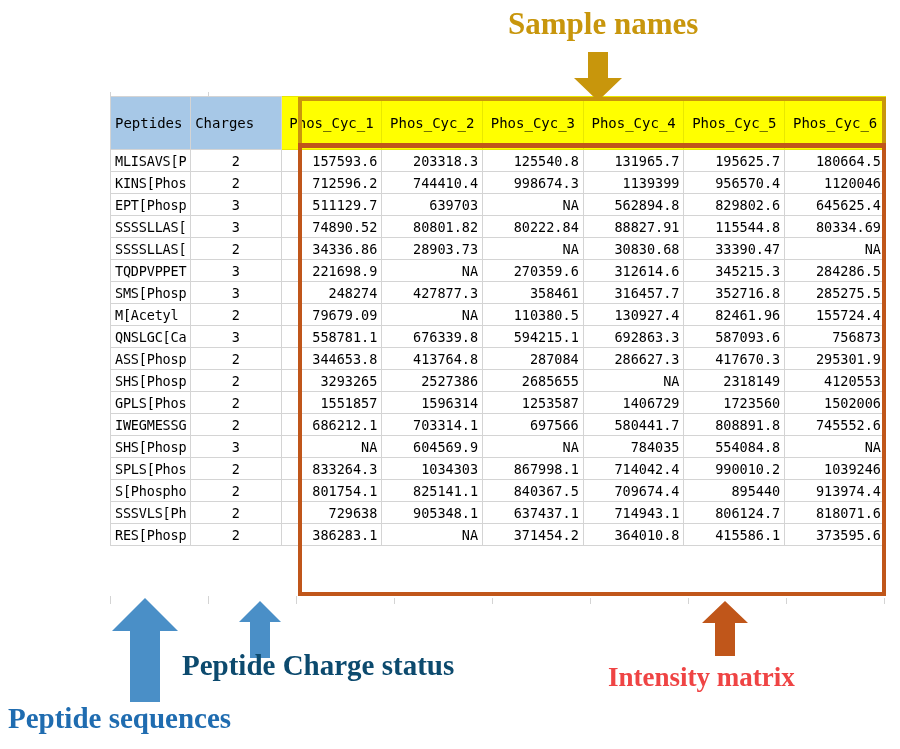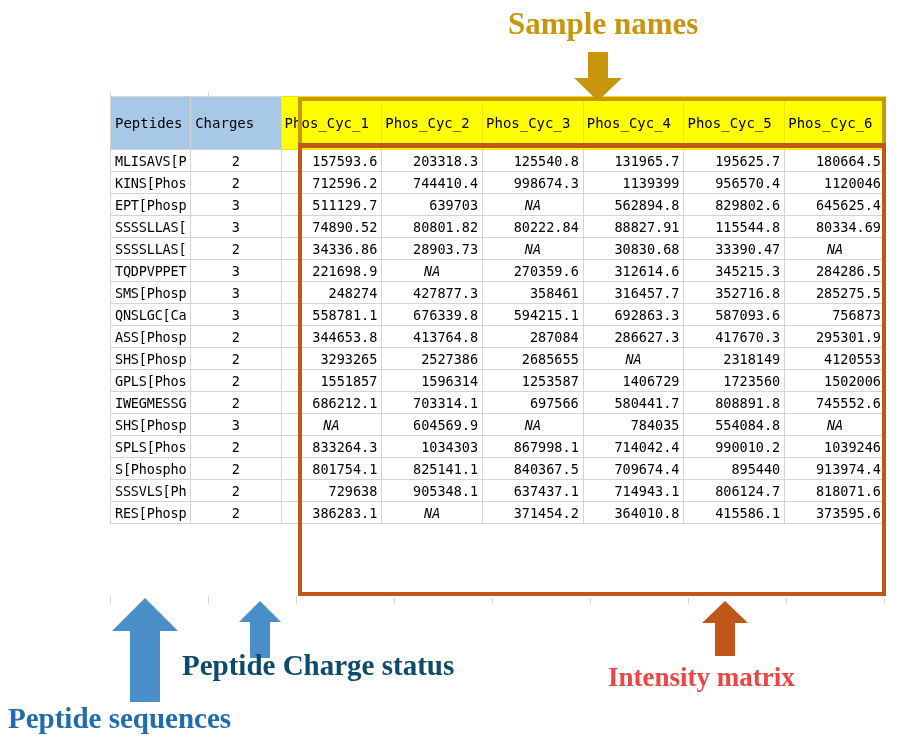--- a/index.html
+++ b/index.html
@@ -43,36 +43,35 @@
 
   #sheet thead th.hdr-left {
     background: #a7c8e7;
     text-align: left;
     height: 46px;
     vertical-align: middle;
     font-size: 14px;
   }
   #sheet thead th.hdr-sample {
     background: #ffff00;
-    text-align: left;
+    text-align: center;
     height: 46px;
     vertical-align: middle;
     white-space: normal;
     word-break: break-all;
     line-height: 1.15;
     font-size: 14px;
     border-color: #e8e800;
     padding: 18px 3px;
   }
   #sheet tbody td.val {
     text-align: right;
   }
   #sheet tbody td.val.na {
-    text-align: center;
-    font-style: italic;
+    text-align: right;
   }
   #sheet tbody td.pep {
     text-align: left;
     letter-spacing: -0.2px;
   }
 
   
   .hl-box {
     position: absolute;
     pointer-events: none;
@@ -237,20 +236,30 @@
         <td class="pep col-pep">SMS[Phosp</td>
         <td class="col-chg" style="text-align: center;">3</td>
         <td class="val col-val">248274</td>
         <td class="val col-val">427877.3</td>
         <td class="val col-val">358461</td>
         <td class="val col-val">316457.7</td>
         <td class="val col-val">352716.8</td>
         <td class="val col-val">285275.5</td>
       </tr>
       <tr>
+        <td class="pep col-pep">M[Acetyl</td>
+        <td class="col-chg" style="text-align: center;">2</td>
+        <td class="val col-val">79679.09</td>
+        <td class="val col-val na">NA</td>
+        <td class="val col-val">110380.5</td>
+        <td class="val col-val">130927.4</td>
+        <td class="val col-val">82461.96</td>
+        <td class="val col-val">155724.4</td>
+      </tr>
+      <tr>
         <td class="pep col-pep">QNSLGC[Ca</td>
         <td class="col-chg" style="text-align: center;">3</td>
         <td class="val col-val">558781.1</td>
         <td class="val col-val">676339.8</td>
         <td class="val col-val">594215.1</td>
         <td class="val col-val">692863.3</td>
         <td class="val col-val">587093.6</td>
         <td class="val col-val">756873</td>
       </tr>
       <tr>

